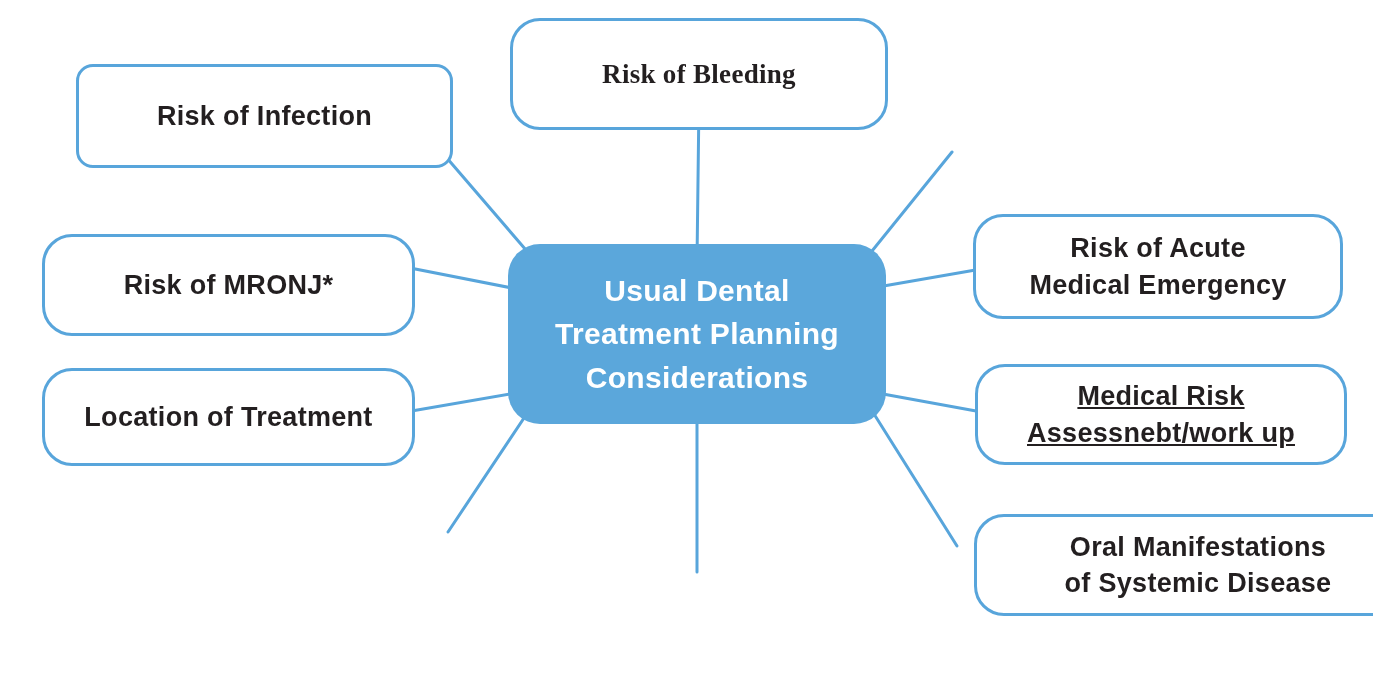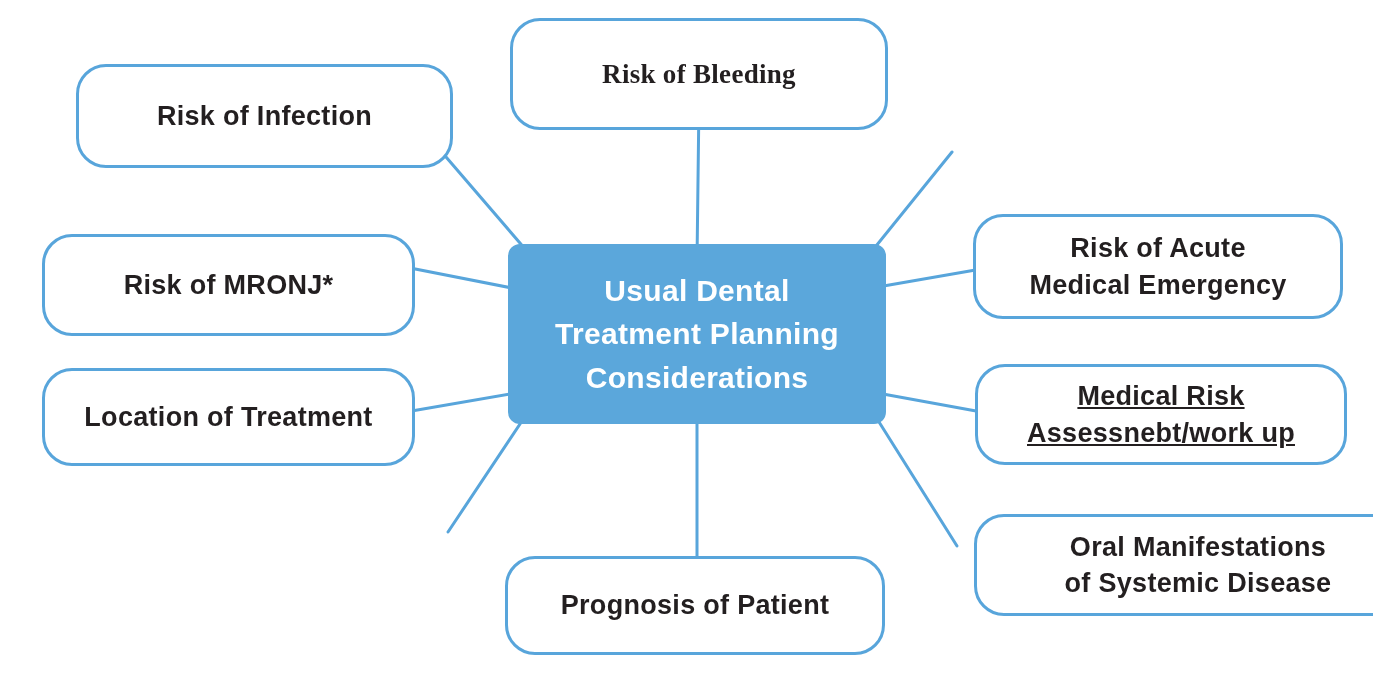--- a/index.html
+++ b/index.html
@@ -40,29 +40,29 @@
     font-weight: bold;
     font-size: 27px;
     line-height: 1.35;
     color: var(--node-text-color, #231F20);
     white-space: pre-line;
     letter-spacing: 0.3px;
   }
   .node.center-node {
     background: var(--center-fill-color, #5BA7DB);
     border: none;
-    border-radius: 12px;
+    border-radius: 32px;
     color: var(--center-text-color, #ffffff);
     font-size: 30px;
     line-height: 1.45;
   }
   
   .pos-center     { left: 508px; top: 244px; width: 378px; height: 180px; }
   .pos-bleeding   { left: 510px; top:  18px; width: 378px; height: 112px; font-family: Liberation Serif, serif; }
-  .pos-infection  { left:  76px; top:  64px; width: 377px; height: 104px; }
+  .pos-infection  { left:  76px; top:  64px; width: 377px; height: 104px; border-radius: 17px; }
   .pos-mronj      { left:  42px; top: 234px; width: 373px; height: 102px; }
   .pos-location   { left:  42px; top: 368px; width: 373px; height:  98px; }
   .pos-timing     { left:  83px; top: 518px; width: 379px; height:  98px; }
   .pos-prognosis  { left: 505px; top: 556px; width: 380px; height:  99px; }
   .pos-drug       { left: 936px; top:  64px; width: 372px; height: 106px; }
   .pos-acute      { left: 973px; top: 214px; width: 370px; height: 105px; }
   .pos-medical    { left: 975px; top: 364px; width: 372px; height: 101px; text-decoration: underline; }
   .pos-oral       { left: 943px; top: 514px; width: 448px; height: 102px; margin-left: 31px; }
 </style>
 </head>
@@ -89,21 +89,20 @@
 
   <div class="node pos-bleeding">Risk of Bleeding</div>
 
   <div class="node pos-infection">Risk of Infection</div>
 
   <div class="node pos-mronj">Risk of MRONJ*</div>
 
   <div class="node pos-location">Location of Treatment</div>
 
 
-  <div class="node pos-prognosis">Prognosis of Patient</div>
 
 
   <div class="node pos-acute">Risk of Acute
 Medical Emergency</div>
 
   <div class="node pos-medical">Medical Risk
 Assessnebt/work up</div>
 
   <div class="node pos-oral">Oral Manifestations
 of Systemic Disease</div>

